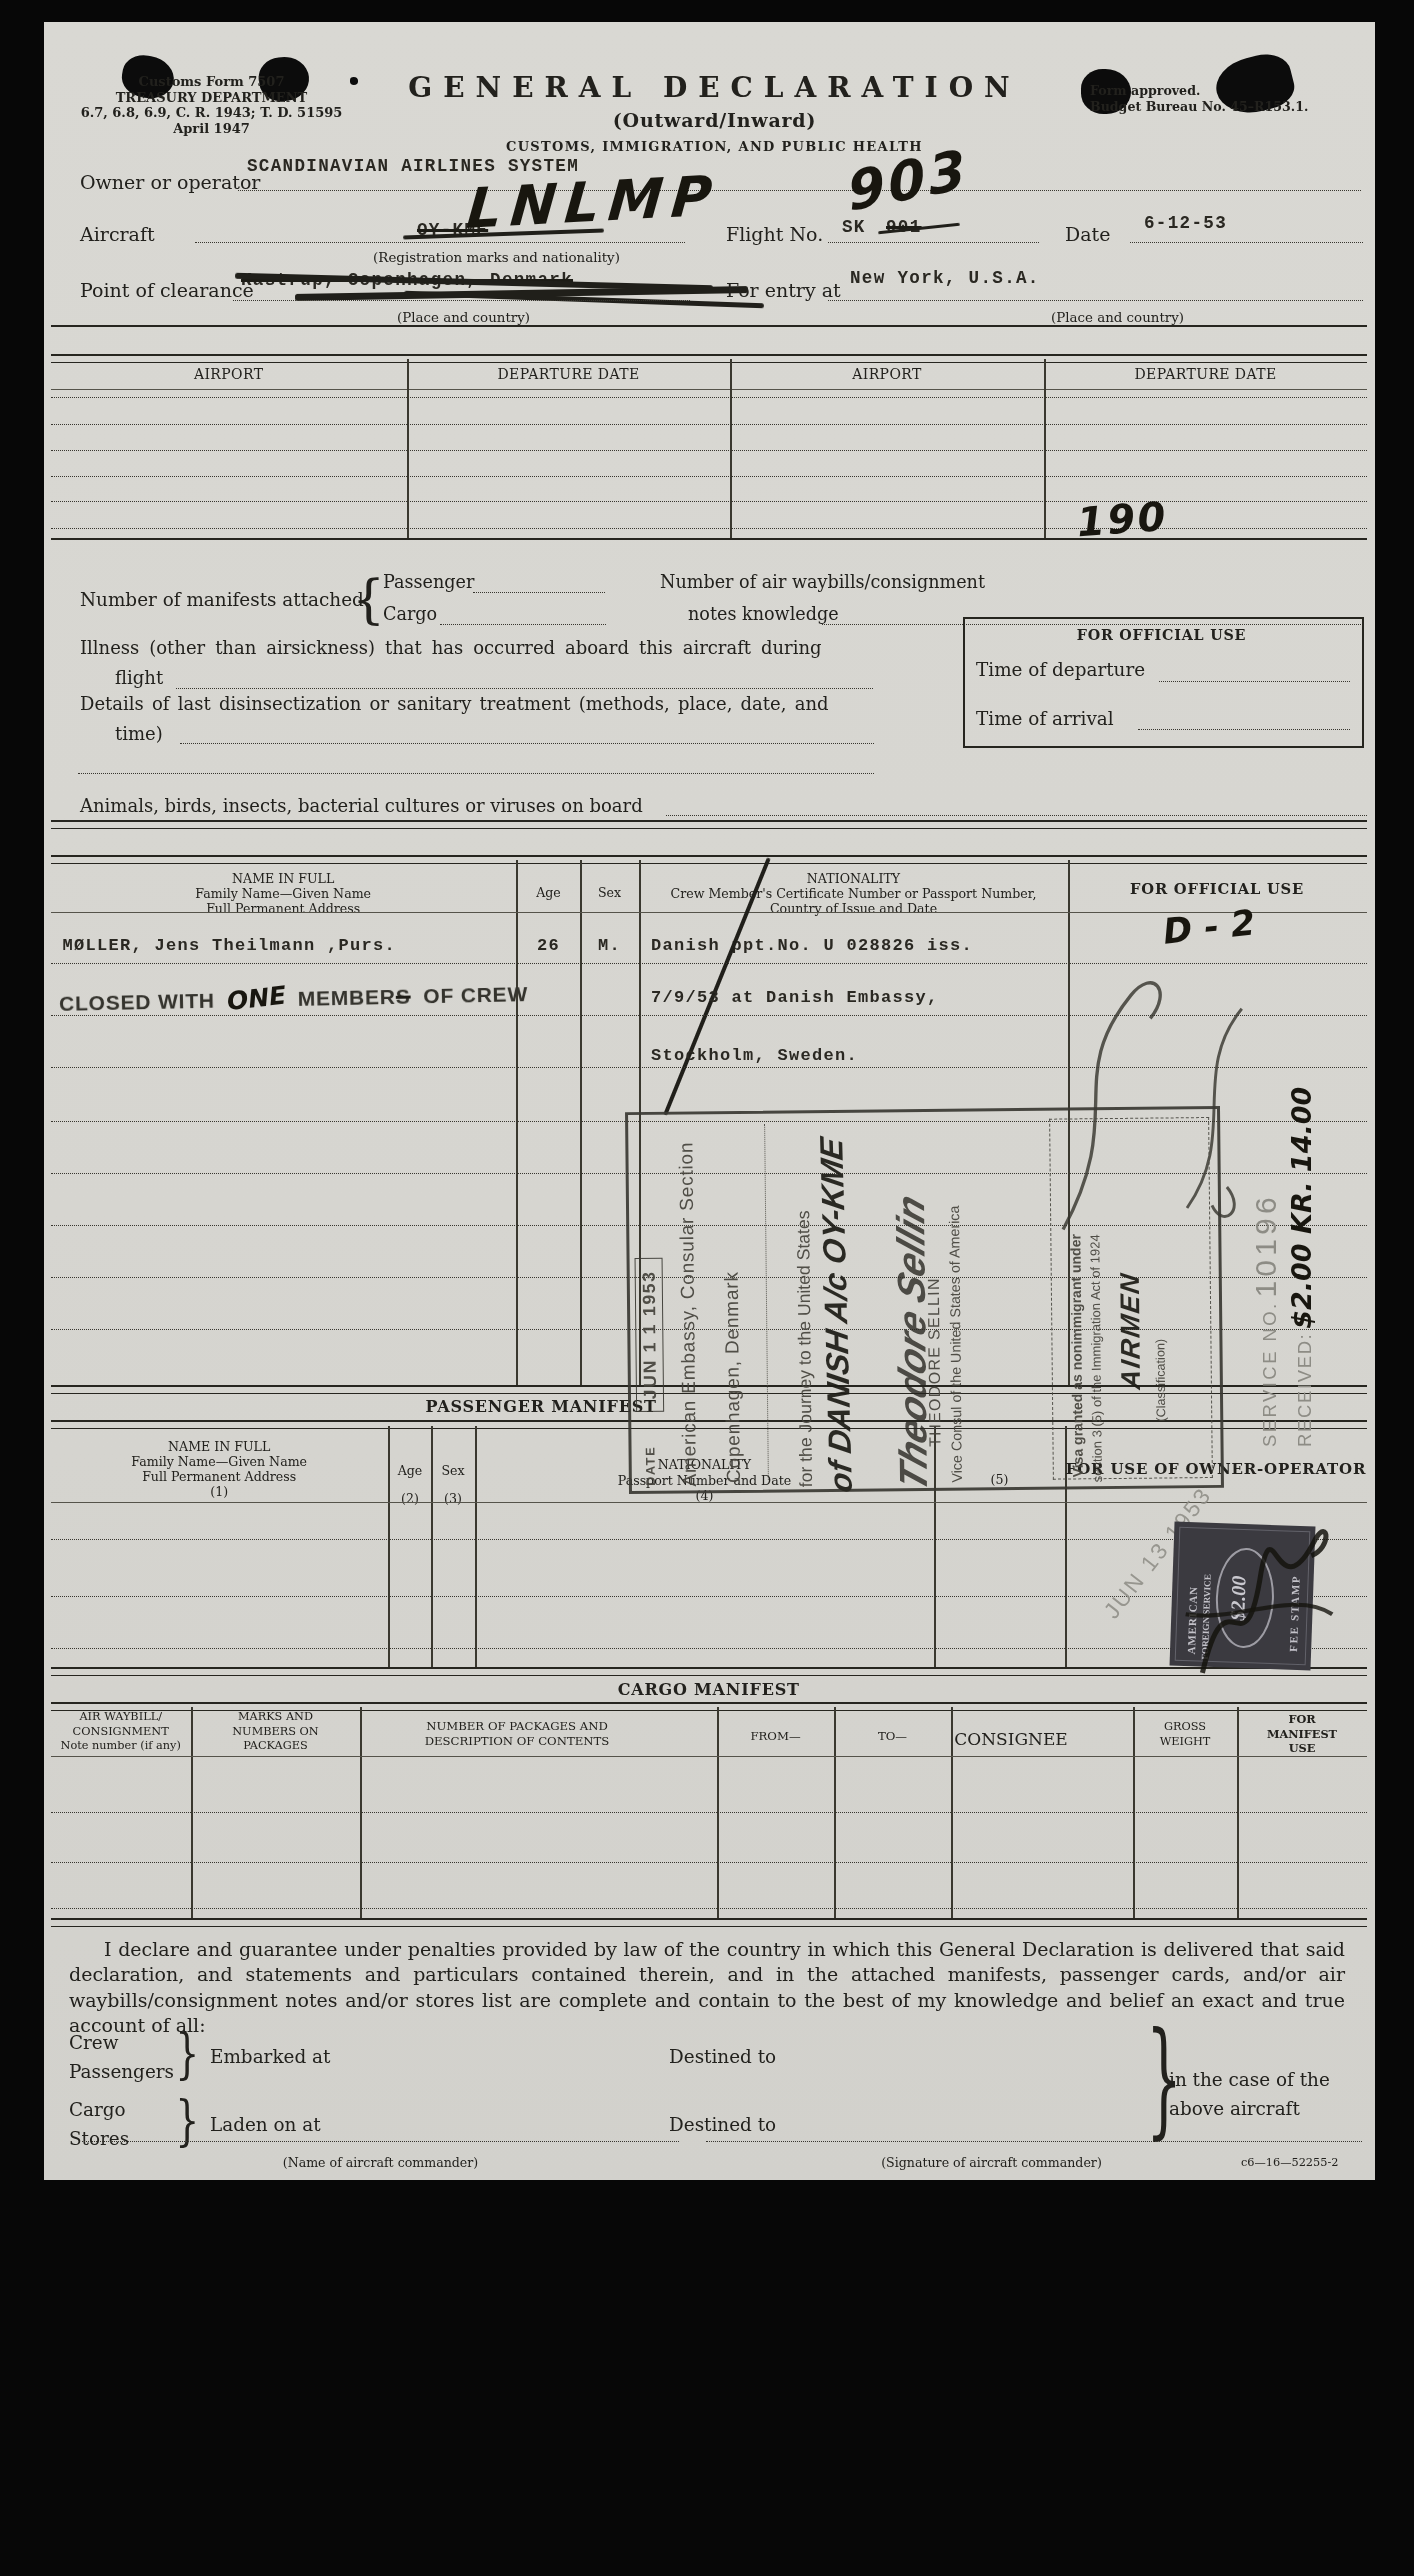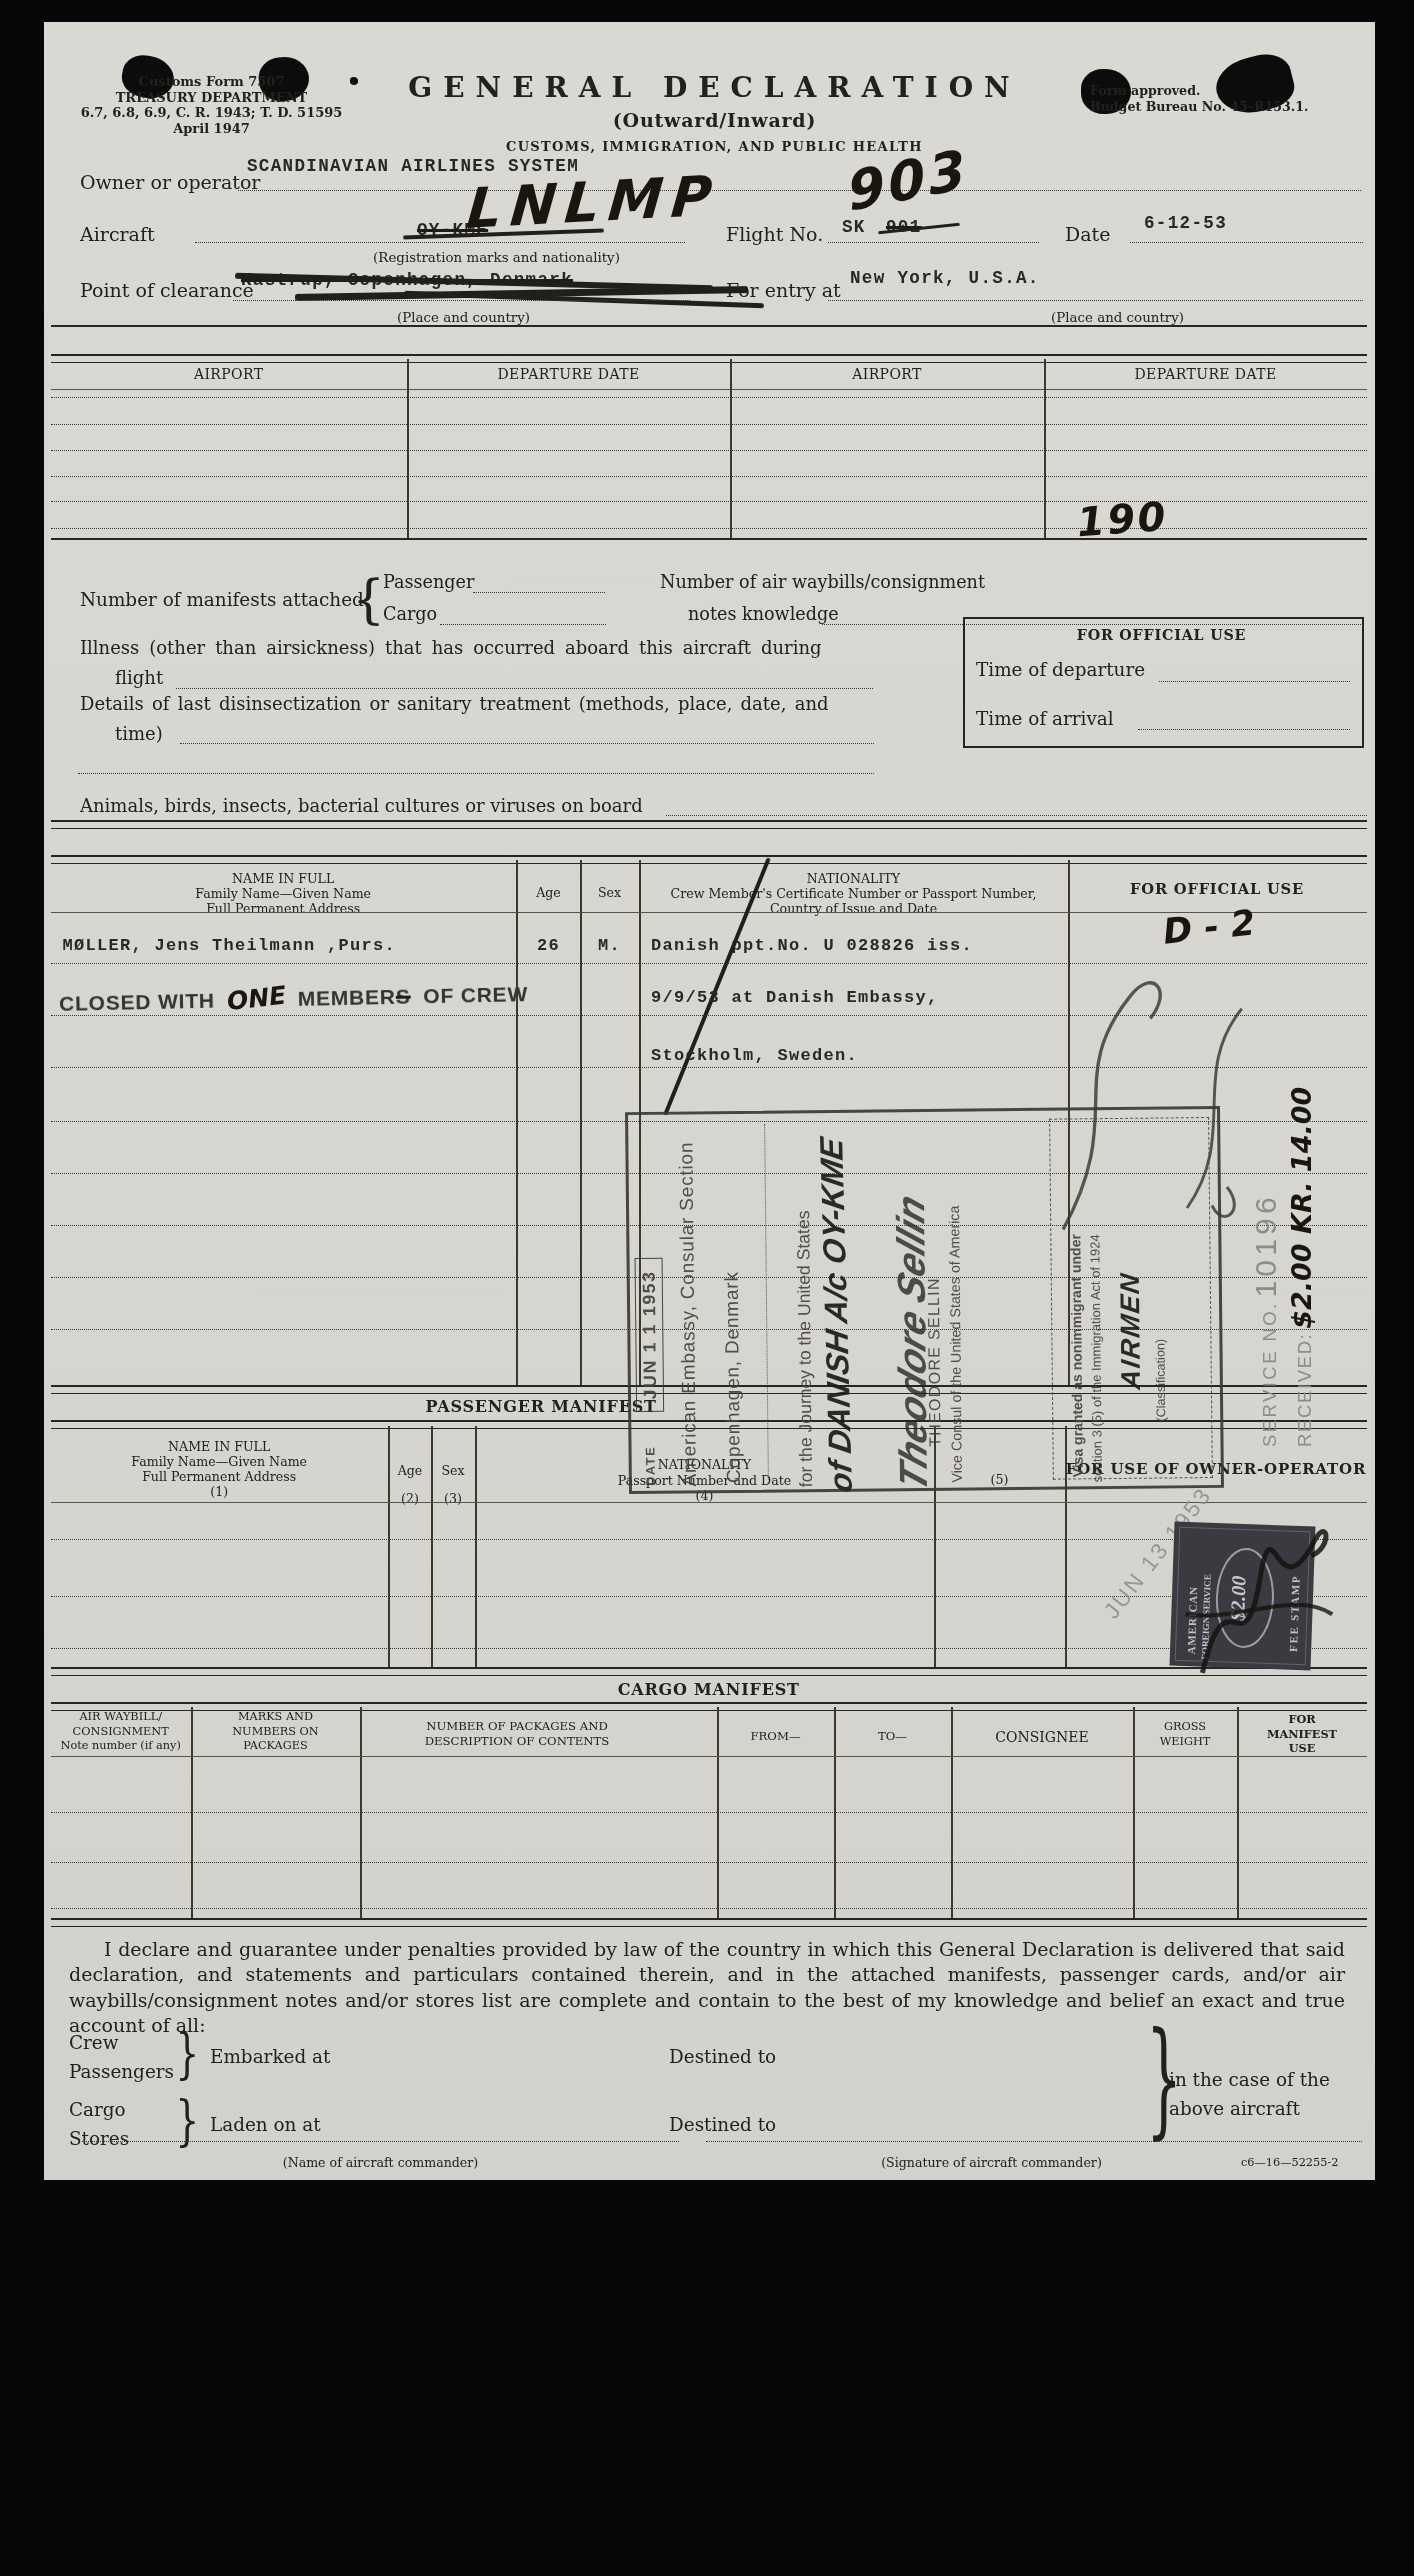--- a/index.html
+++ b/index.html
@@ -162,21 +162,21 @@
   <div class="abs scrib" style="left:671px;top:826px;width:4.2px;height:277px;transform:rotate(22deg)"></div>
   <div class="abs hand" style="left:1119px;top:885px;font-size:35px;transform:rotate(-6deg)">D - 2</div>
   <div class="abs dots" style="left:6.7px;top:941px;width:1316px"></div>
 
   <div class="abs" style="left:15px;top:961px;white-space:nowrap;transform:rotate(-1.2deg)">
     <span class="stamptx">CLOSED WITH</span>
     <span class="hand" style="font-size:25px;display:inline-block;transform:rotate(-5deg);margin:0 6.7px 0 8.4px">ONE</span>
     <span class="stamptx">MEMBER</span><span class="stamptx strike">S</span>
     <span class="stamptx" style="margin-left:8.4px">OF CREW</span>
   </div>
-  <div class="abs mono" style="left:607px;top:966px;font-size:17px">9/9/53 at Danish Embassy,</div>
+  <div class="abs mono" style="left:607px;top:966px;font-size:17px">7/9/53 at Danish Embassy,</div>
   <div class="abs dots" style="left:6.7px;top:993px;width:1316px"></div>
 
   <div class="abs mono" style="left:607px;top:1024px;font-size:17px">Stockholm, Sweden.</div>
   <div class="abs dots" style="left:6.7px;top:1045px;width:1316px"></div>
 
   <div class="abs dots" style="left:6.7px;top:1099px;width:1316px"></div>
   <div class="abs dots" style="left:6.7px;top:1151px;width:1316px"></div>
   <div class="abs dots" style="left:6.7px;top:1203px;width:1316px"></div>
   <div class="abs dots" style="left:6.7px;top:1255px;width:1316px"></div>
   <div class="abs dots" style="left:6.7px;top:1307px;width:1316px"></div>
@@ -271,21 +271,21 @@
   <div class="abs ser ctr pre" style="left:6.7px;top:1688px;width:140px;font-size:11.3px;line-height:1.3">AIR WAYBILL/
 CONSIGNMENT
 Note number (if any)</div>
   <div class="abs ser ctr pre" style="left:147px;top:1688px;width:169px;font-size:11.3px;line-height:1.3">MARKS AND
 NUMBERS ON
 PACKAGES</div>
   <div class="abs ser ctr pre" style="left:316px;top:1697px;width:314px;font-size:11.7px;line-height:1.3">NUMBER OF PACKAGES AND
 DESCRIPTION OF CONTENTS</div>
   <div class="abs ser ctr" style="left:673px;top:1707px;width:117px;font-size:11.7px">FROM—</div>
   <div class="abs ser ctr" style="left:790px;top:1707px;width:117px;font-size:11.7px">TO—</div>
-  <div class="abs ser ctr" style="left:907px;top:1707px;width:182px;font-size:14px">CONSIGNEE</div>
+  <div class="abs ser ctr" style="left:876px;top:1707px;width:182px;font-size:17px">CONSIGNEE</div>
   <div class="abs ser ctr pre" style="left:1089px;top:1698px;width:104px;font-size:11.3px;line-height:1.3">GROSS
 WEIGHT</div>
   <div class="abs ser ctr pre b" style="left:1193px;top:1690px;width:130px;font-size:11.3px;line-height:1.3">FOR
 MANIFEST
 USE</div>
   <div class="abs thin" style="left:6.7px;top:1734px;width:1316px"></div>
 
   <div class="abs dots" style="left:6.7px;top:1790px;width:1316px"></div>
   <div class="abs dots" style="left:6.7px;top:1840px;width:1316px"></div>
   <div class="abs dots" style="left:6.7px;top:1886px;width:1316px"></div>

